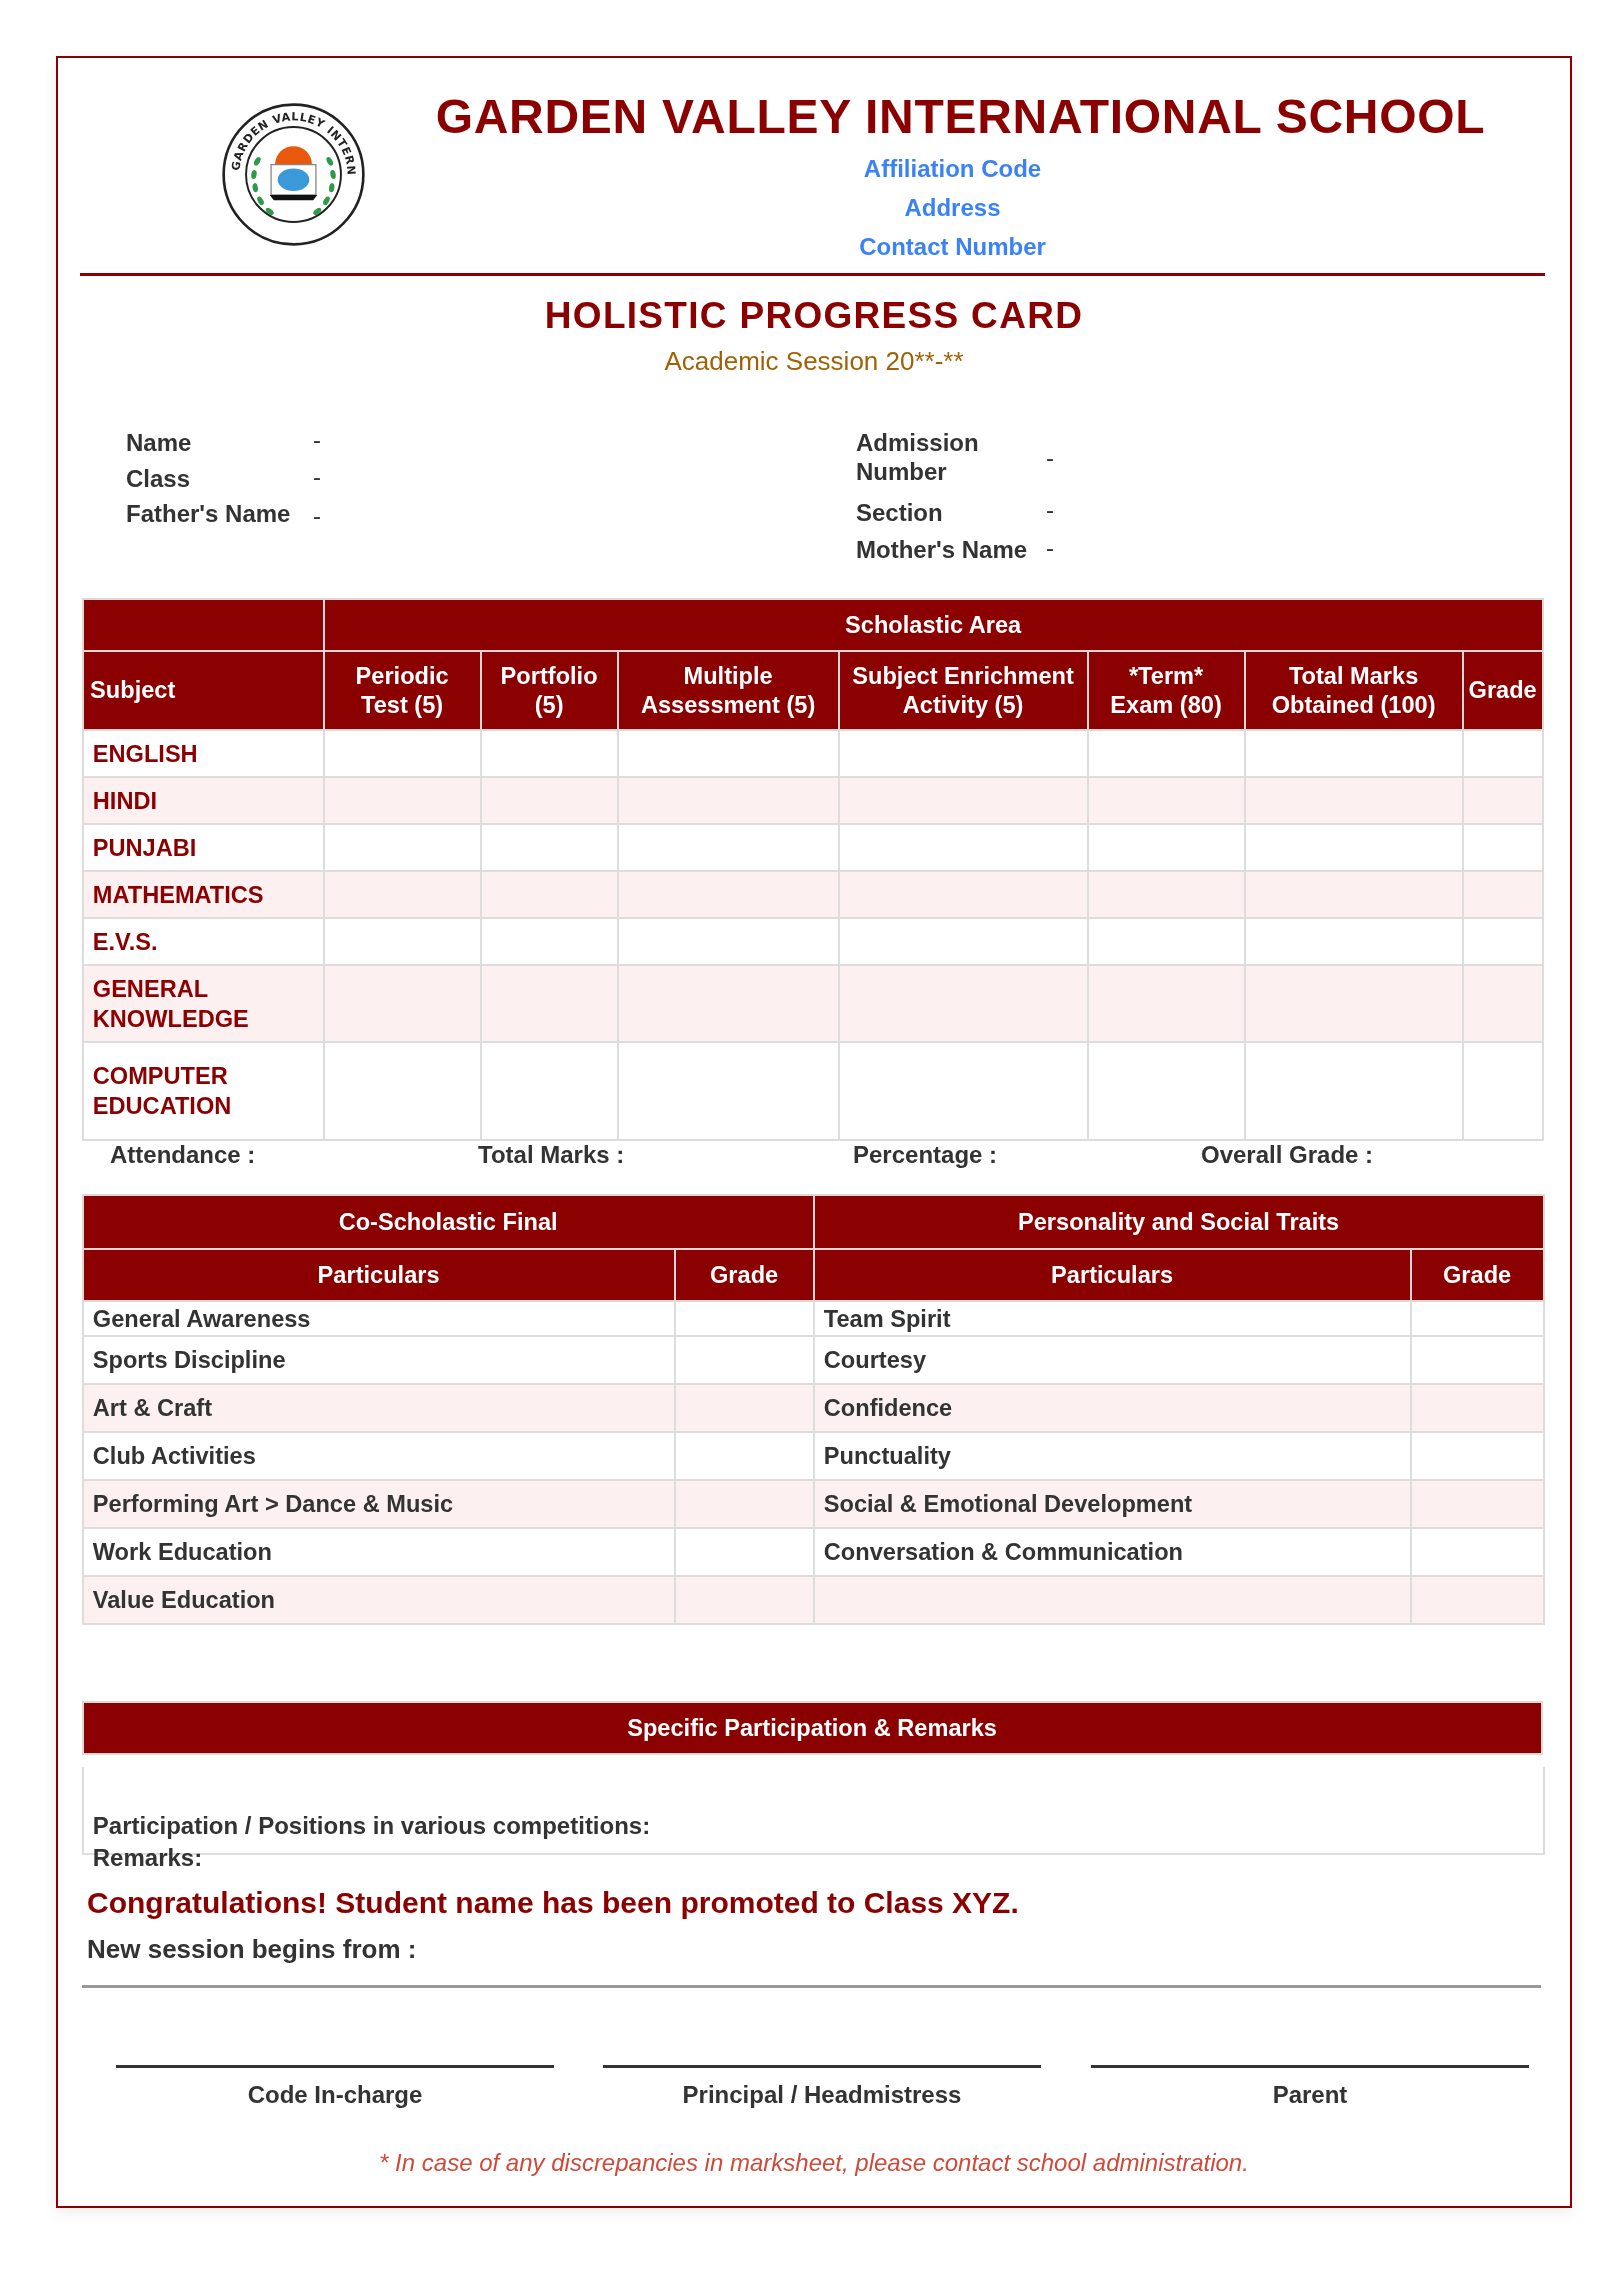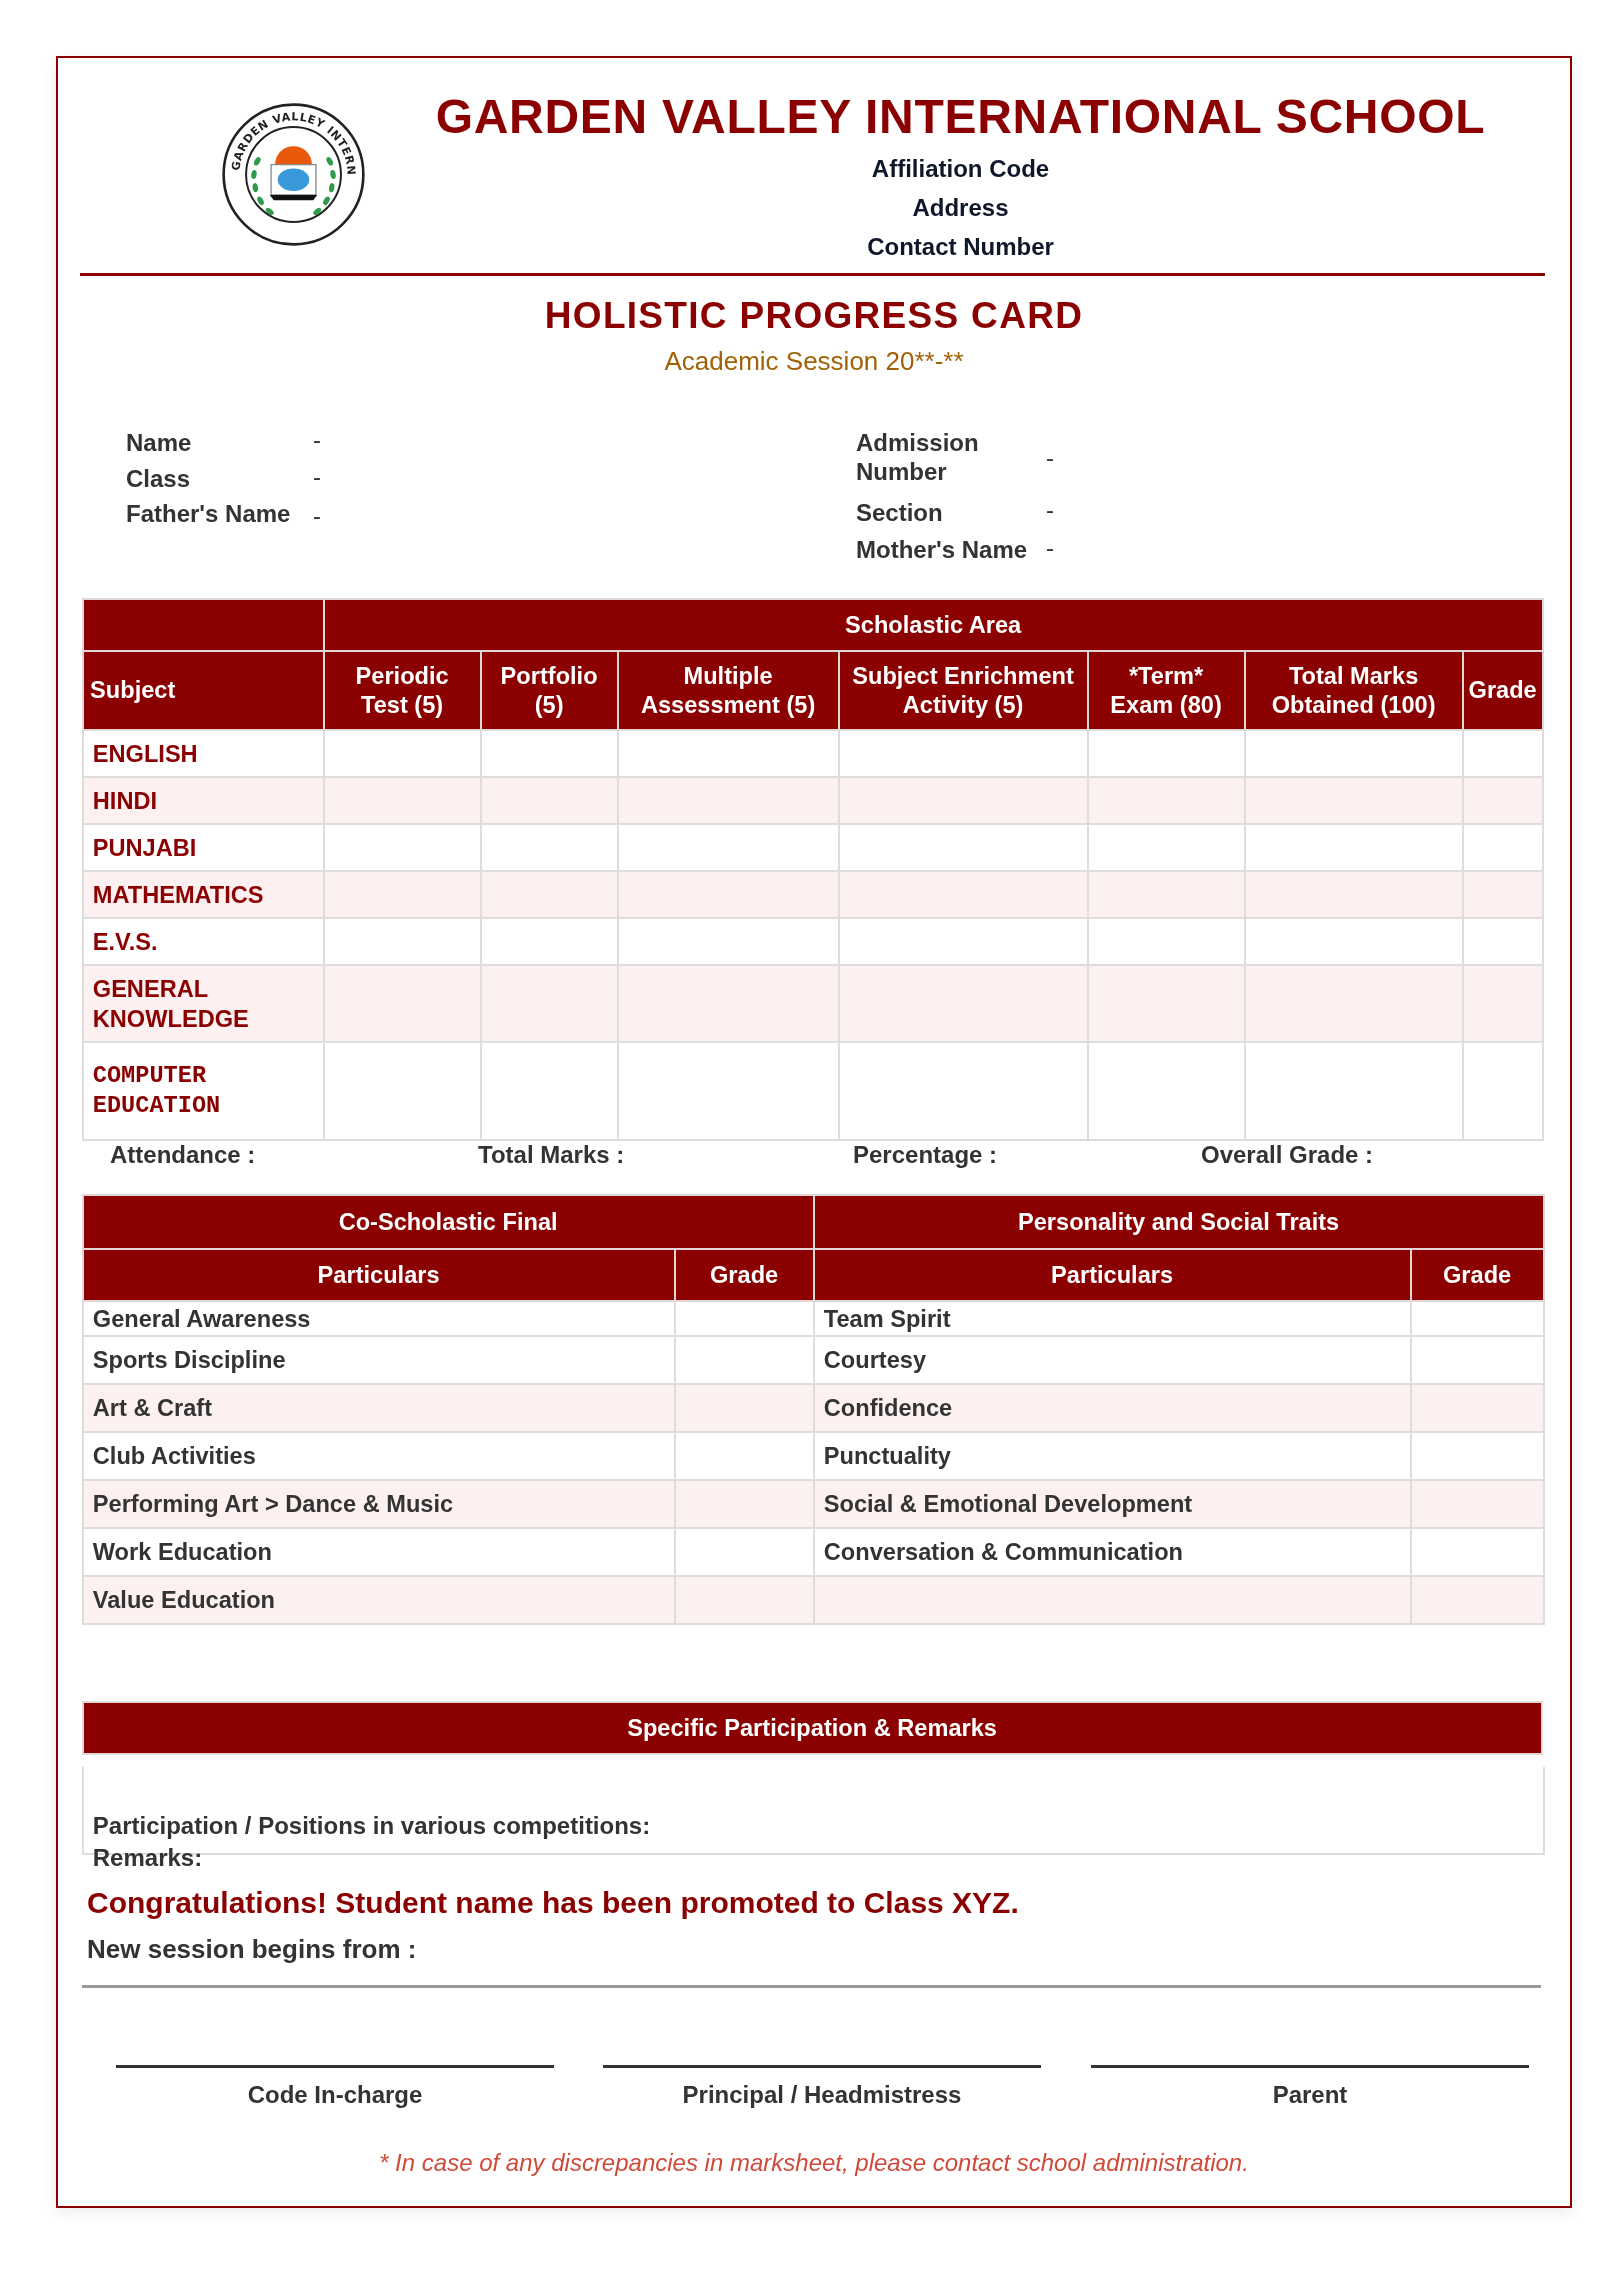--- a/index.html
+++ b/index.html
@@ -1,21 +1,21 @@
 <!DOCTYPE html>
 <html style="font-size:10.5px"><head>
 <meta charset="utf-8">
 <style>
   html, body { margin:0; padding:0; background:#ffffff; }
   body { width:1623px; height:2295px; position:relative; font-family:"Liberation Sans", sans-serif; color:#333333; }
   .card { position:absolute; left:56px; top:56px; width:1512px; height:2148px; border:2.6px solid #8B0000; box-shadow:0 3.9px 14.4px rgba(0,0,0,0.08); background:#fff; }
   
   .logo { position:absolute; left:163px; top:44px; width:145px; height:145px; }
   .school-title { position:absolute; left:340px; top:31px; width:1125px; text-align:center; font-size:48px; font-weight:bold; color:#8B0000; letter-spacing:0.7px; white-space:nowrap; }
-  .school-meta { position:absolute; left:340px; width:1125px; text-align:center; font-size:24px; font-weight:bold; color:#0f172a; }
+  .school-meta { position:absolute; left:332px; width:1125px; text-align:center; font-size:24px; font-weight:bold; color:#3b82f6; }
   .hdr-rule { position:absolute; left:21.6px; top:215px; width:1465px; height:2.6px; background:#8B0000; }
   .card-title { position:absolute; left:0; top:237px; width:1512px; text-align:center; font-size:37px; font-weight:bold; color:#8B0000; letter-spacing:1.3px; }
   .session { position:absolute; left:0; top:288px; width:1512px; text-align:center; font-size:26px; color:#a16207; }
   
   .info-label { position:absolute; font-size:24px; font-weight:bold; color:#333333; line-height:29px; }
   .info-val { position:absolute; font-size:24px; color:#333333; }
   
   table { border-collapse:collapse; position:absolute; table-layout:fixed; }
   th { background:#8B0000; color:#ffffff; font-weight:bold; font-size:23.6px; border:2px solid #e0d7d7; line-height:29px; padding:0 6.5px; }
   td { border:2px solid #dddddd; font-size:23.6px; font-weight:bold; padding:0 9.2px; line-height:30px; }
@@ -169,21 +169,21 @@
         <tr class="alt" style="height: 77px;">
           <td class="subj">GENERAL KNOWLEDGE</td>
           <td></td>
           <td></td>
           <td></td>
           <td></td>
           <td></td>
           <td></td>
           <td></td>
         </tr>
-        <tr style="height: 98px; font-family: Liberation Mono, monospace;">
+        <tr style="height: 98px;">
           <td class="subj">COMPUTER EDUCATION</td>
           <td></td>
           <td></td>
           <td></td>
           <td></td>
           <td></td>
           <td></td>
           <td></td>
         </tr>
       </tbody>

